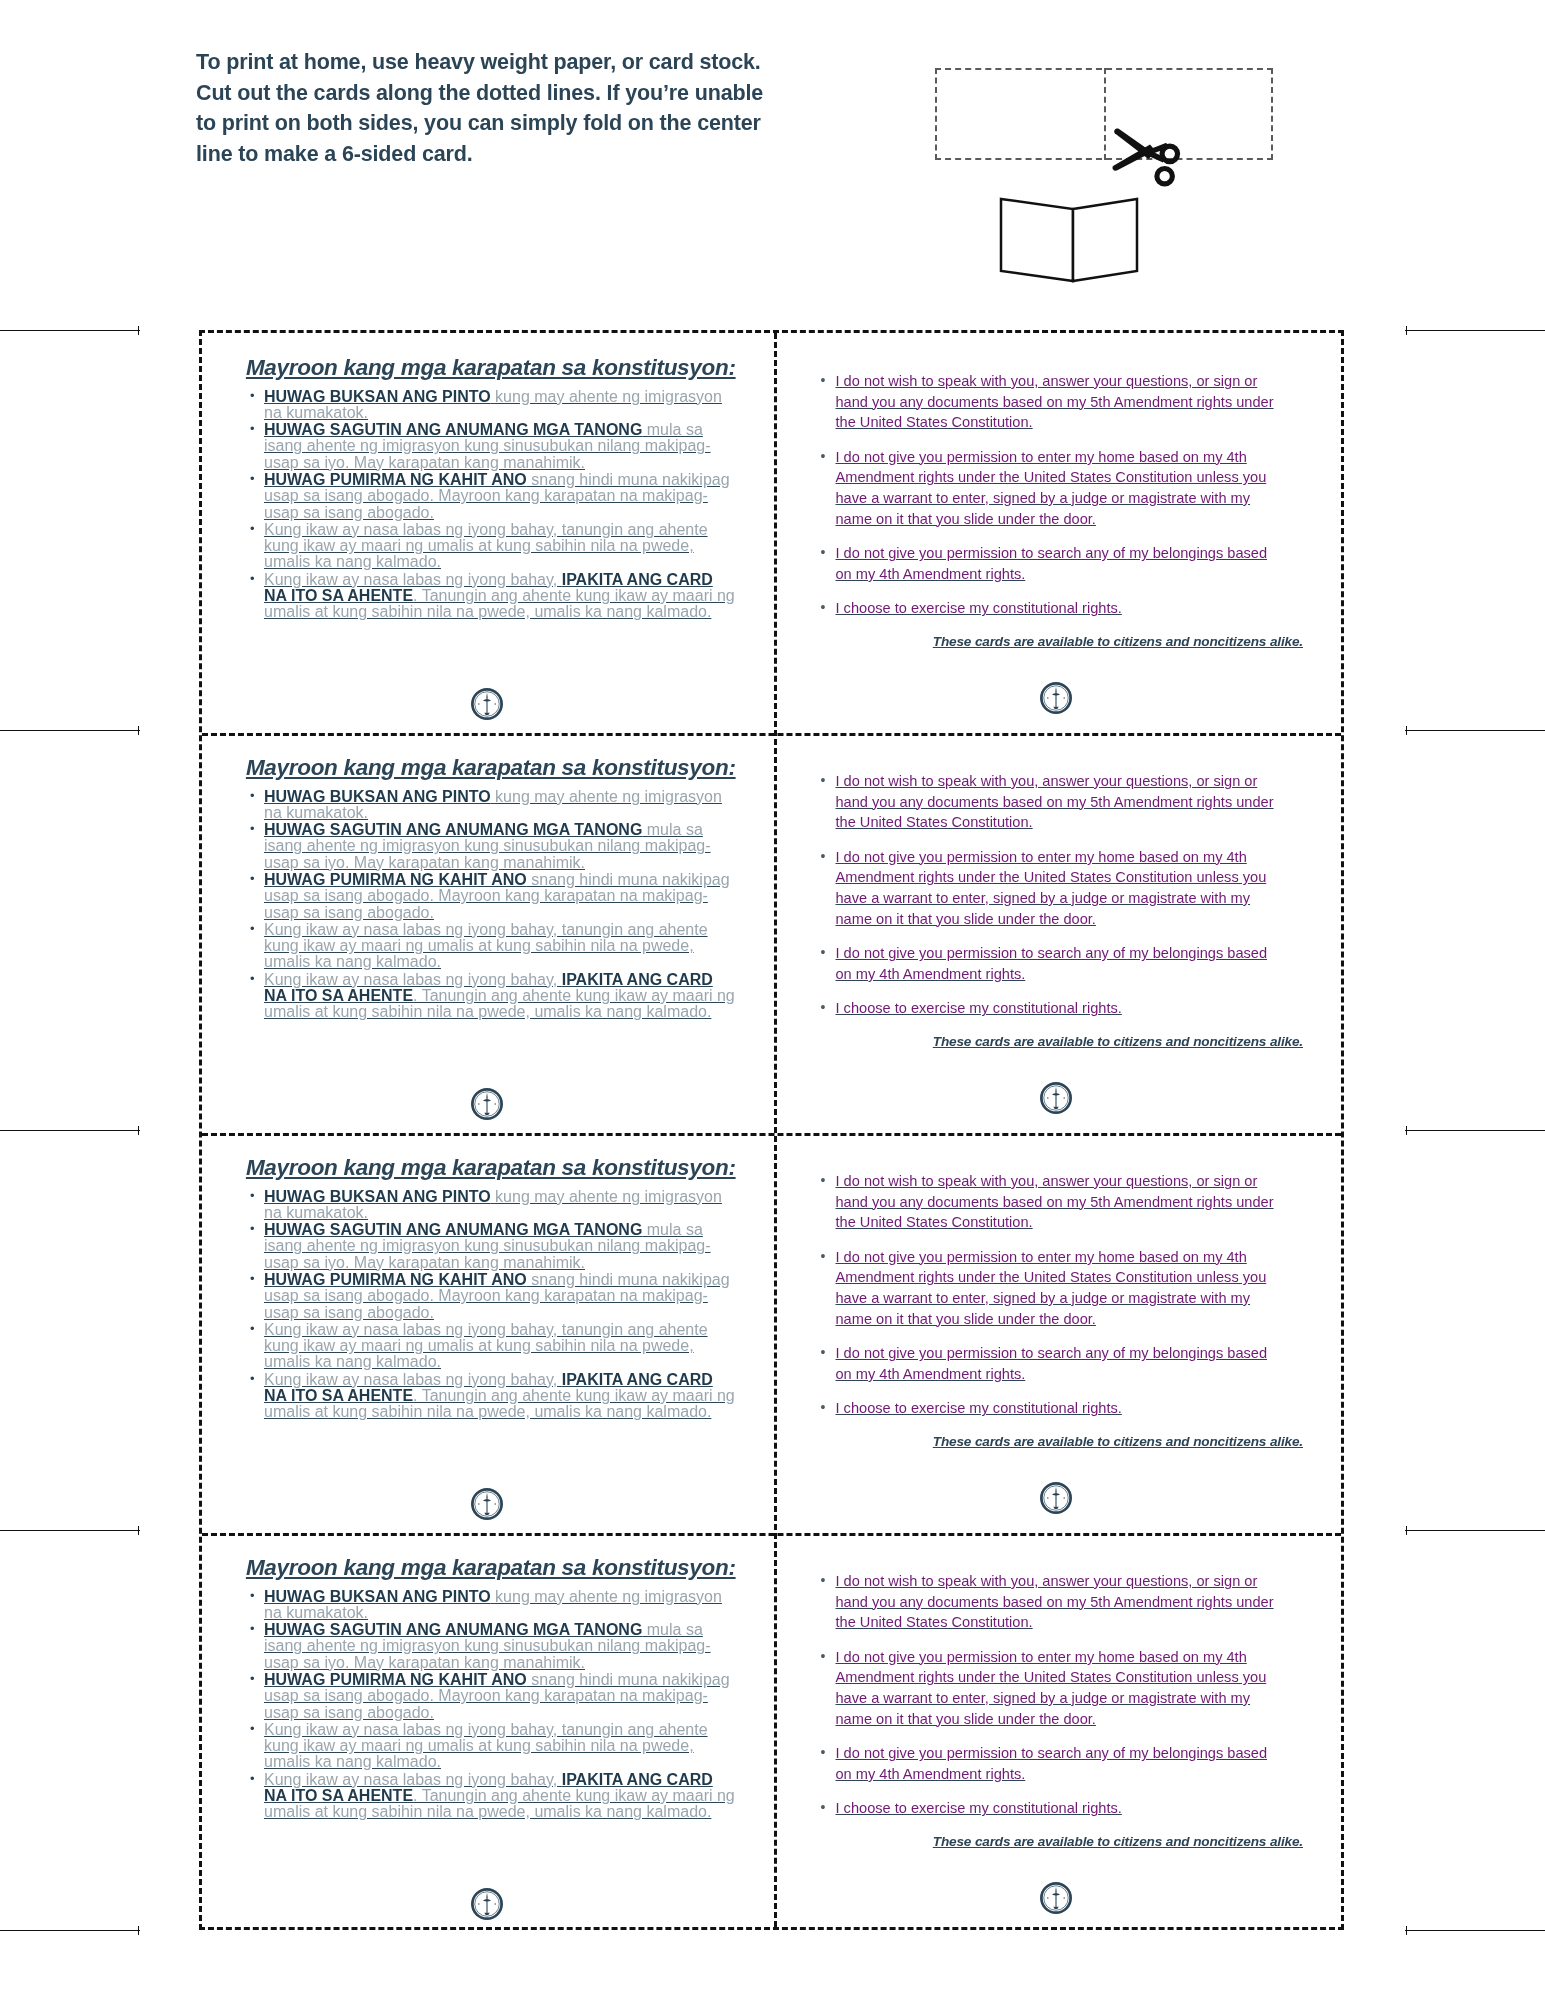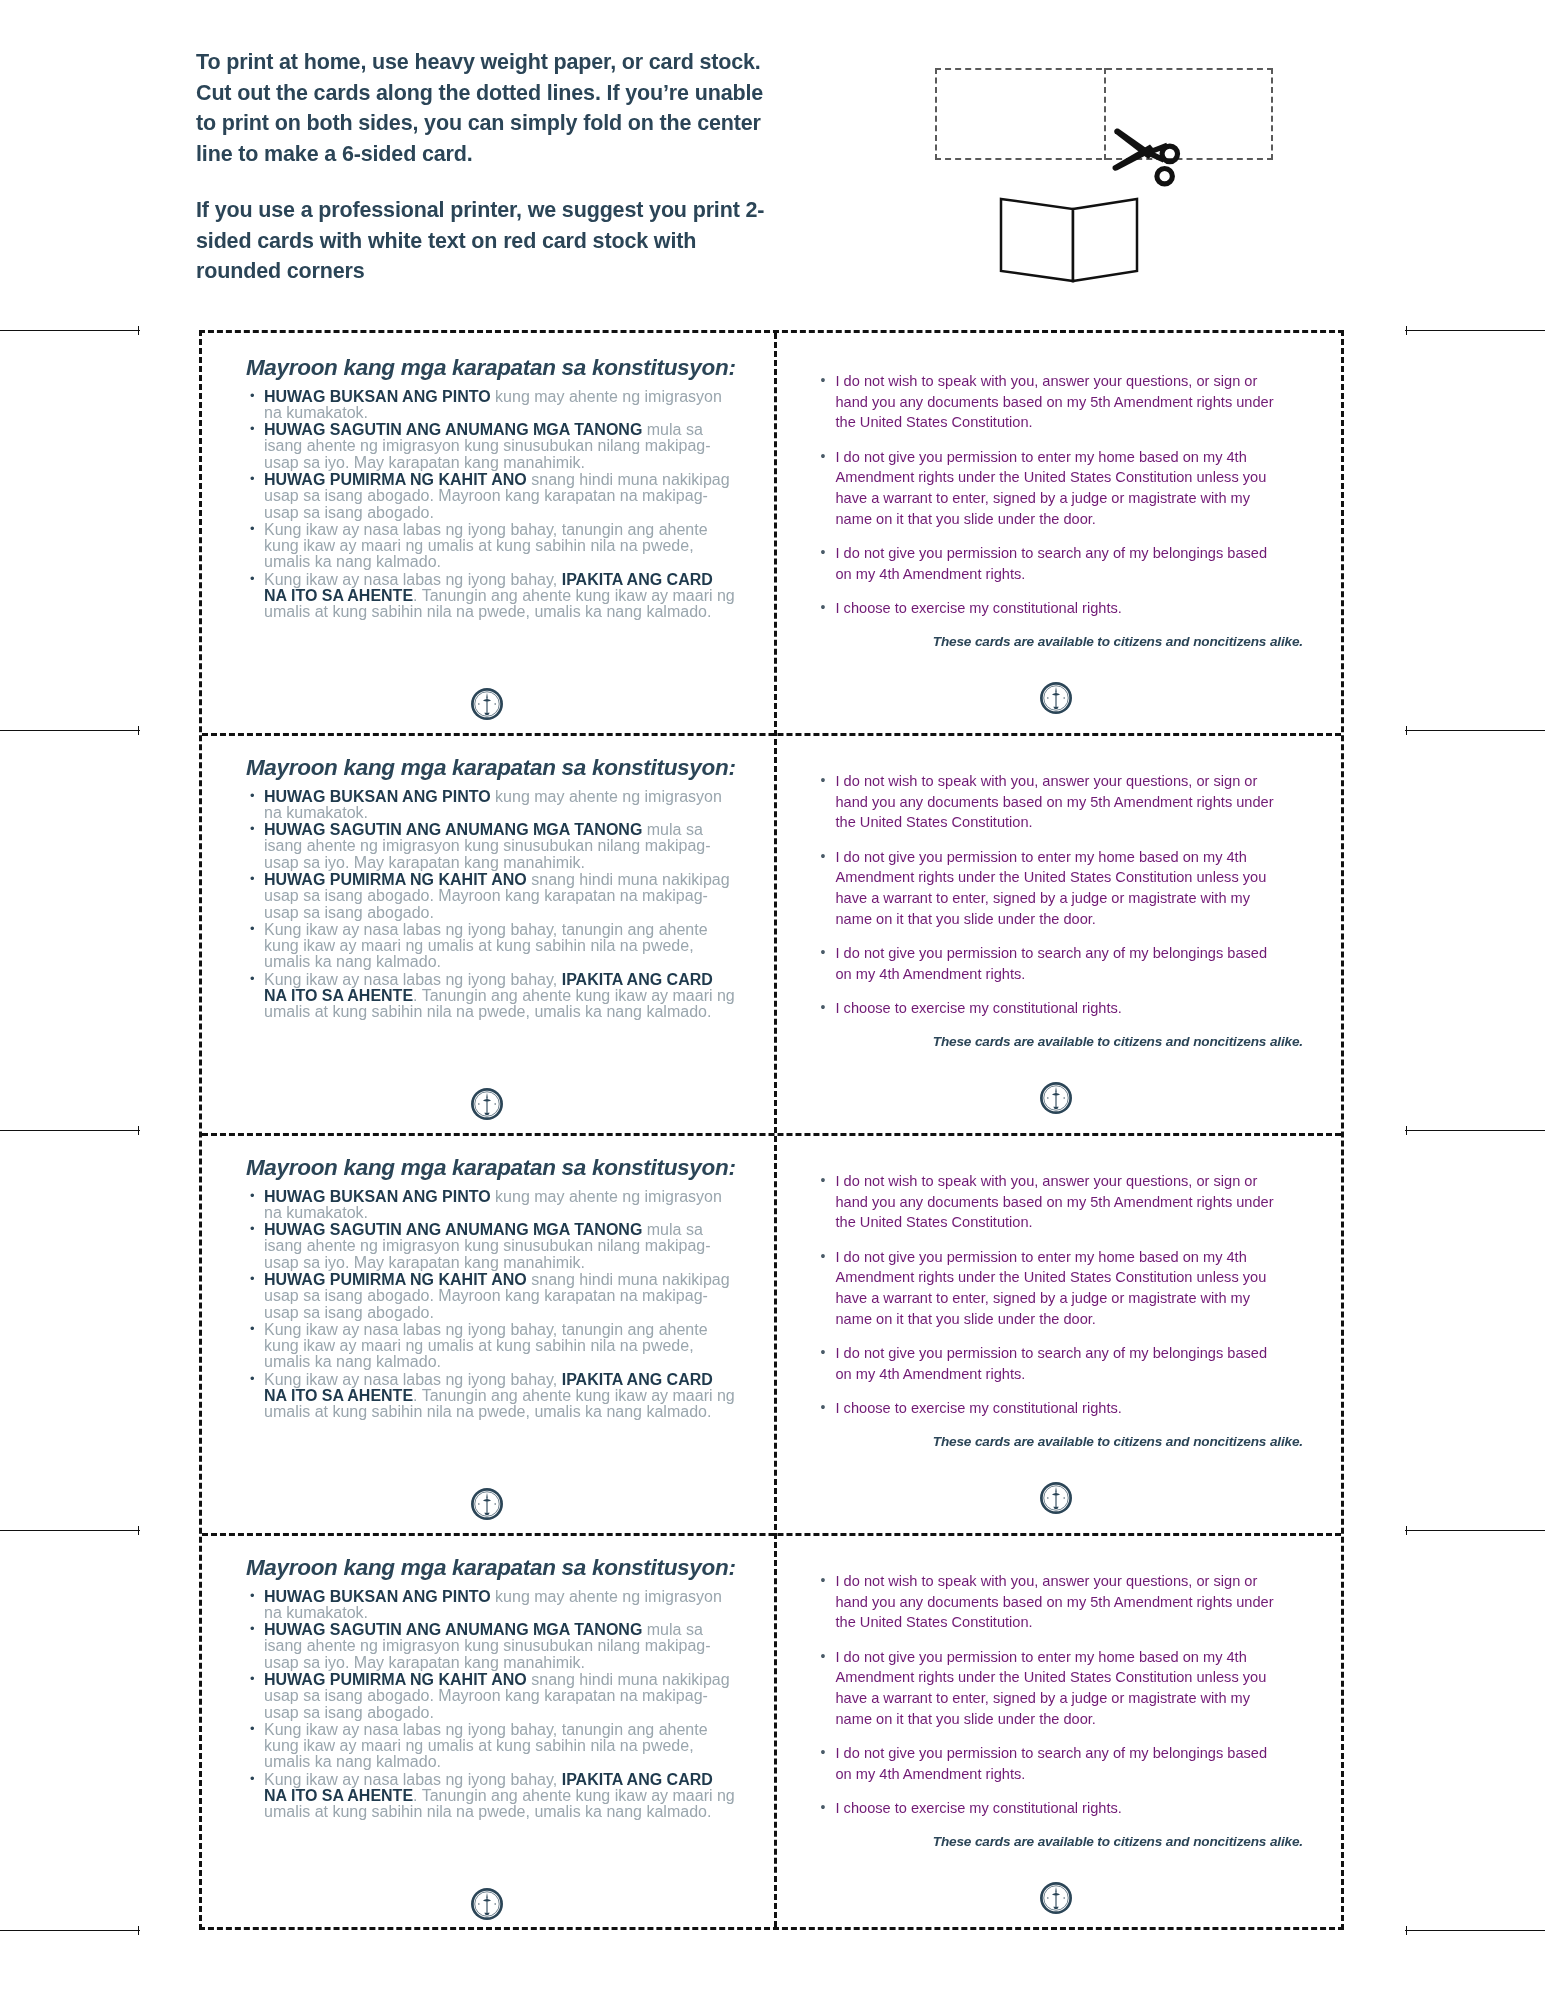--- a/index.html
+++ b/index.html
@@ -98,20 +98,21 @@
     box-sizing: border-box;
     border: 3px dashed #111111;
   }
   .card-row {
     position: absolute;
     left: 0;
     width: 100%;
     height: 400px;
     box-sizing: border-box;
     display: flex;
+    text-decoration: underline;
   }
   .card-row + .card-row { }
   .row-divider {
     position: absolute;
     left: 0;
     width: 100%;
     height: 0;
     border-top: 3px dashed #111111;
   }
   #center-fold {
@@ -208,21 +209,20 @@
   .seal {
     width: 34px;
     height: 34px;
   }
 </style>
 </head>
 <body>
 
 <div id="instructions">
   <p class="instr-para">To print at home, use heavy weight paper, or card stock. Cut out the cards along the dotted lines. If you’re unable to print on both sides, you can simply fold on the center line to make a 6-sided card.</p>
-  <p class="instr-para">If you use a professional printer, we suggest you print 2-sided cards with white text on red card stock with rounded corners</p>
 </div>
 
 <div id="printer-diagram">
   <div id="diagram-dashed-box"></div>
   <div id="diagram-dashed-divider"></div>
   <svg id="scissors-icon" viewBox="0 0 100 100">
     <g fill="#111111">
       <path d="M16 20 C14 17 17 13 21 15 L62 44 L55 50 Z"></path>
       <path d="M14 58 C12 61 15 65 19 63 L63 40 L57 33 Z"></path>
       <path d="M57 40 L74 48 L72 54 L54 46 Z"></path>

